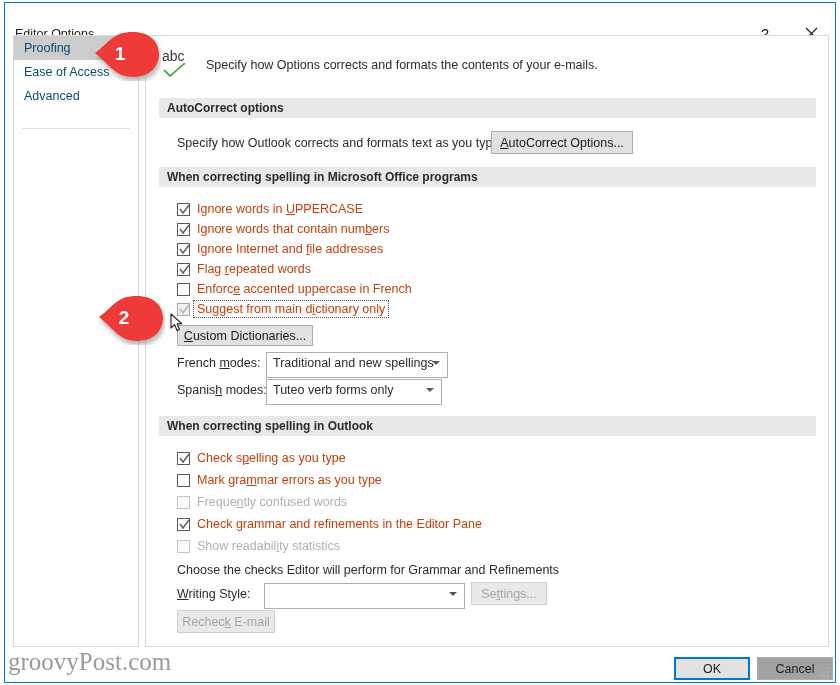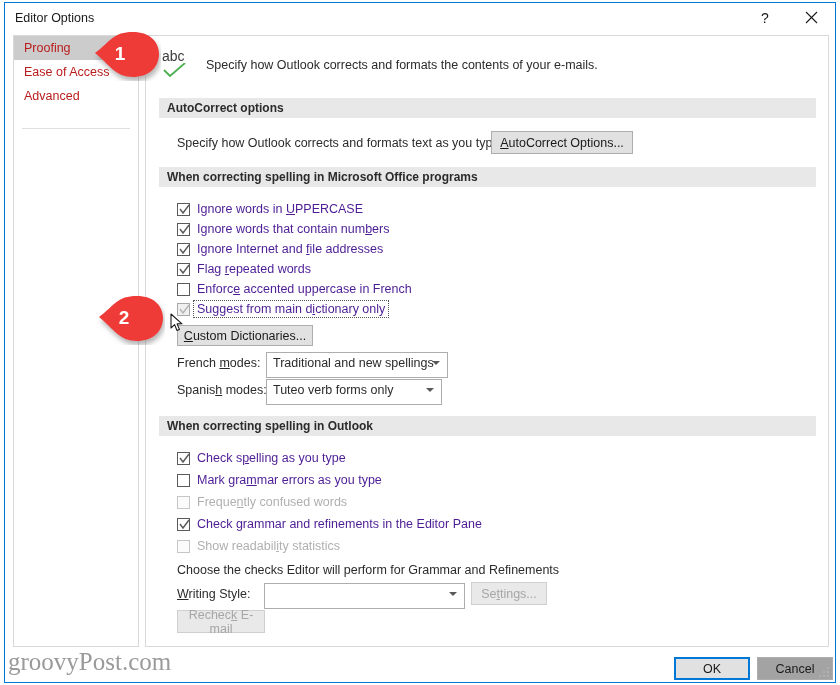--- a/index.html
+++ b/index.html
@@ -14,21 +14,21 @@
   .dialog {
     position: absolute;
     left: 4px; top: 2px;
     width: 832px; height: 681px;
     background: #ffffff;
     border: 1px solid #0078d7;
   }
 
   
   .titlebar {
-    position: absolute; left: 0; top: 0;
+    position: absolute; left: 0; top: 16px;
     width: 100%; height: 30px;
     background: #ffffff;
   }
   .title-text {
     position: absolute; left: 10px; top: 8px;
     font-size: 12.5px; color: #1a1a1a;
   }
   .tb-btn {
     position: absolute; top: 0; width: 44px; height: 29px;
     display: flex; align-items: center; justify-content: center;
@@ -43,21 +43,21 @@
     position: absolute; left: 8px; top: 32px;
     width: 126px; height: 612px;
     background: #ffffff;
     border: 1px solid #d9d9d9;
   }
   .nav-item {
     position: relative;
     height: 24px; line-height: 24px;
     padding-left: 10px;
     font-size: 12.5px;
-    color: #b91c1c;
+    color: #0c4a6e;
   }
   .nav-item.selected { background: #cccccc; }
   .nav-sep {
     position: absolute; left: 8px; right: 8px; top: 92px;
     height: 1px; background: #e0e0e0;
   }
 
   .content {
     position: absolute; left: 140px; top: 32px;
     width: 684px; height: 612px;
@@ -115,21 +115,21 @@
     position: absolute; left: 0; top: 1px;
     width: 13px; height: 13px;
     border: 1px solid #5a5a5a;
     background: #ffffff;
   }
   .cb-box.disabled { border-color: #c6c6c6; background: #fbfbfb; }
   .cb-box.greyed { border-color: #a8a8a8; background: #f0f0f0; }
   .cb-box svg { position: absolute; left: 1px; top: 0px; }
   .cb-label {
     position: absolute; left: 20px; top: 0px;
-    font-size: 12.5px; color: #4c1d95; white-space: nowrap;
+    font-size: 12.5px; color: #c2410c; white-space: nowrap;
   }
   .cb-label.disabled { color: #b0b0b0; }
   .cb-row.focused .cb-label {
     outline: 1px dotted #555;
     outline-offset: 1px;
     padding: 0 2px;
     left: 18px;
   }
   u.acc { text-decoration: underline; }
 
@@ -227,21 +227,21 @@
   </div>
 
   <div class="content">
 
     <div class="hdr-icon">
       <div class="hdr-abc">abc</div>
       <svg width="28" height="16" viewBox="0 0 28 16" style="position:absolute;left:1px;top:15px">
         <polyline points="1,7 7,13 22,0" fill="none" stroke="#4caf50" stroke-width="1.8"></polyline>
       </svg>
     </div>
-    <div class="hdr-text">Specify how Outlook corrects and formats the contents of your e-mails.</div>
+    <div class="hdr-text">Specify how Options corrects and formats the contents of your e-mails.</div>
 
     <div class="group-head" style="top:62px">AutoCorrect options</div>
     <div class="static-text" style="left:31px; top:100px">Specify how Outlook corrects and formats text as you type.</div>
     <button class="btn" style="left:345px; top:95px; width:142px; height:23px">
       <span><u class="acc">A</u>utoCorrect Options...</span>
     </button>
 
     <div class="group-head" style="top:131px">When correcting spelling in Microsoft Office programs</div>
 
     <div class="cb-row" style="left:31px; top:166px">
@@ -349,21 +349,21 @@
 
     <div class="static-text" style="left:31px; top:551px"><u class="acc">W</u>riting Style:</div>
     <div class="combo" style="left:118px; top:547px; width:201px">
       <span class="val"></span>
       <span class="arr"></span>
     </div>
     <button class="btn disabled" style="left:325px; top:546px; width:76px; height:23px">
       <span>Se<u class="acc">t</u>tings...</span>
     </button>
 
-    <button class="btn disabled" style="left:31px; top:574px; width:88px; height:23px">
+    <button class="btn disabled" style="left:31px; top:574px; width:98px; height:23px">
       <span>Rechec<u class="acc">k</u> E-mail</span>
     </button>
   </div>
 
   <div class="footer-btn primary" style="left:669px">
     <span>OK</span>
   </div>
   <div class="footer-btn" style="left:752px">
     <span>Cancel</span>
   </div>

